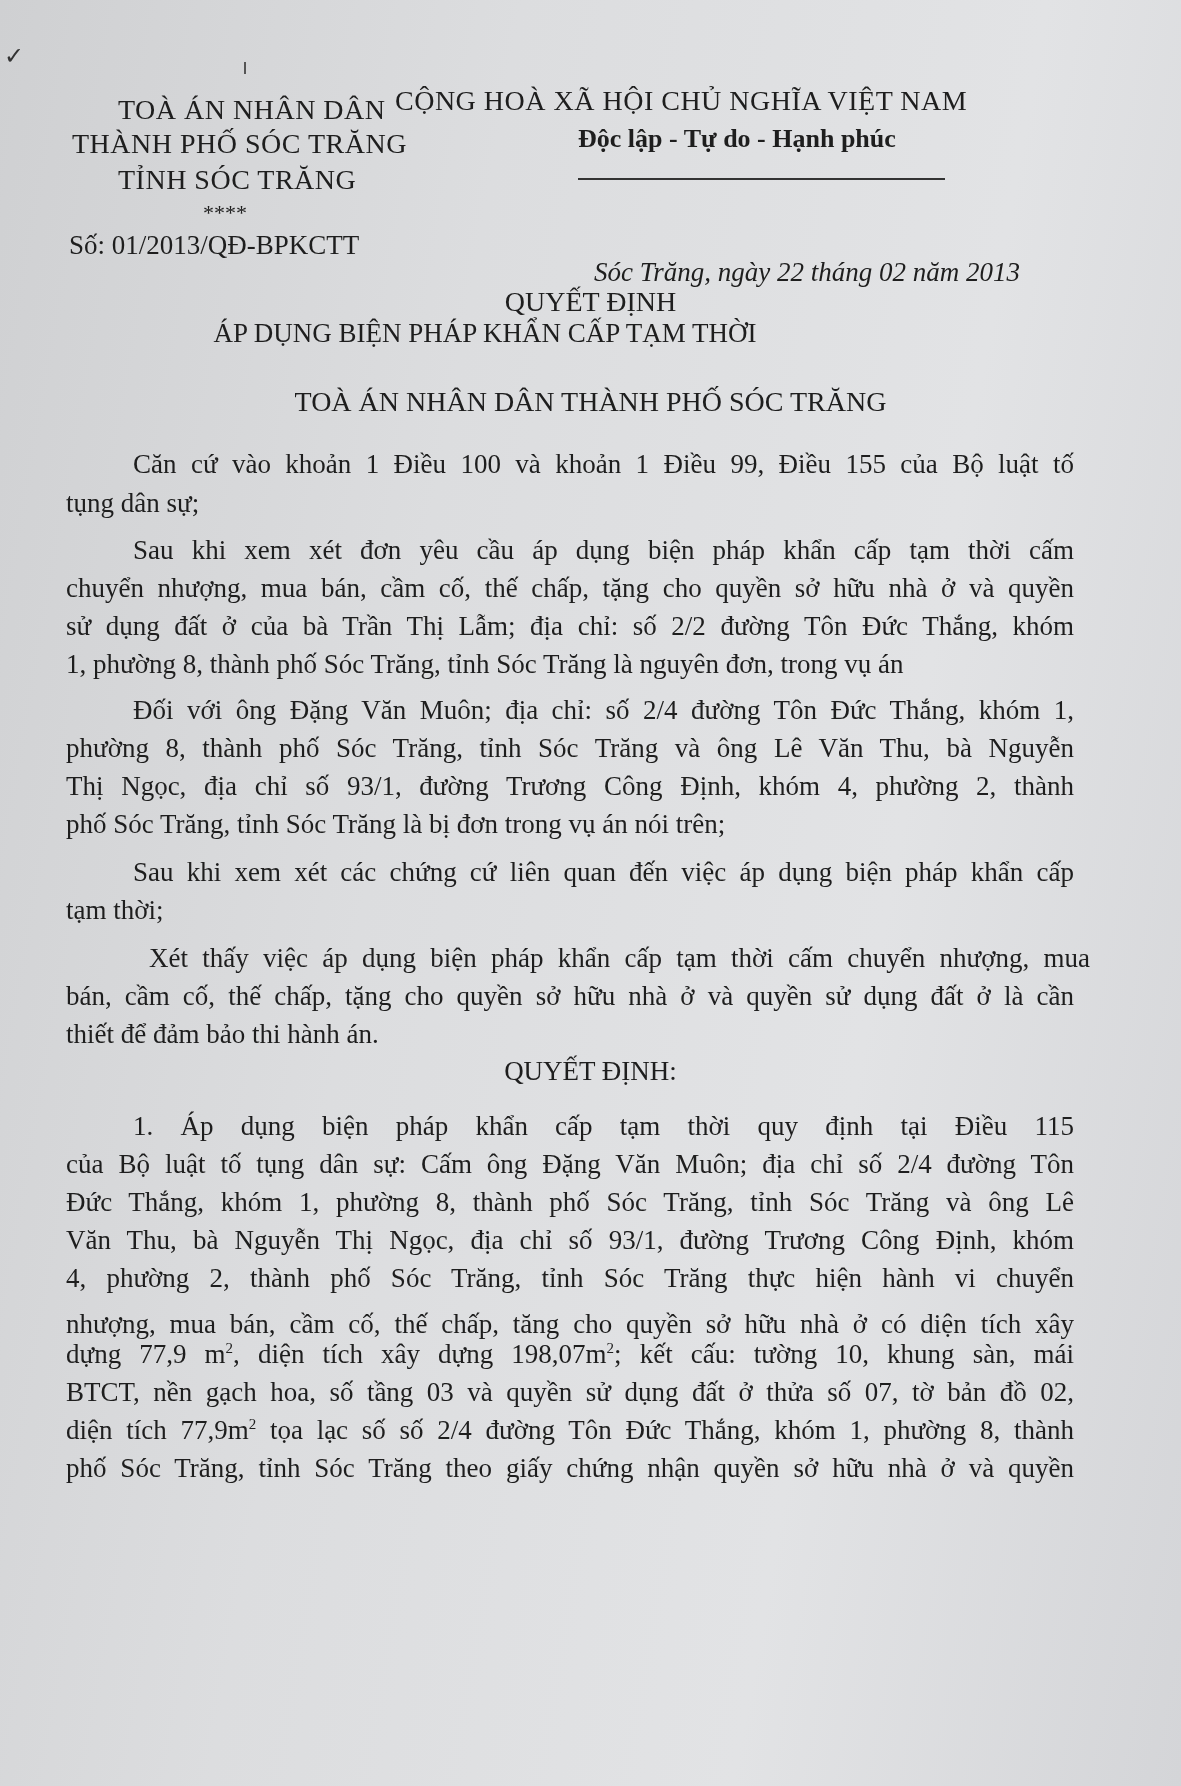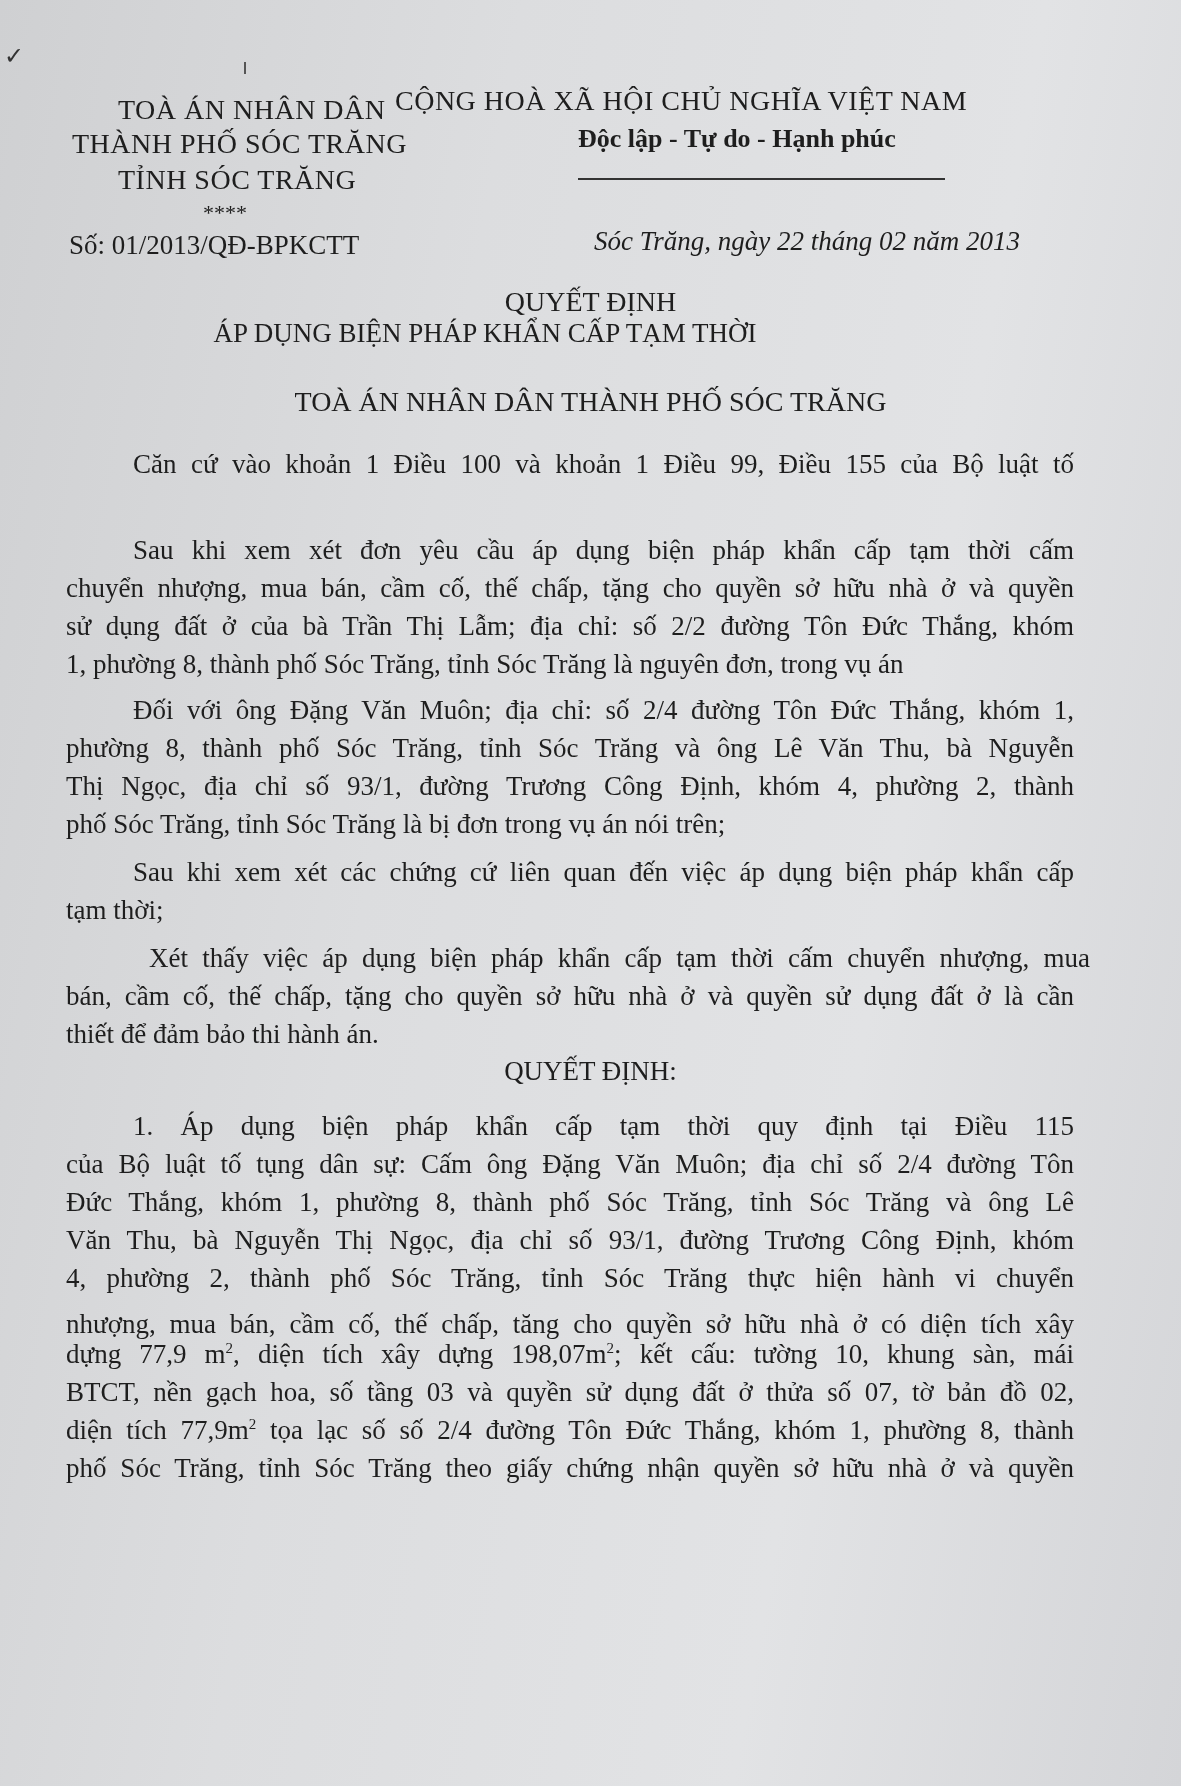--- a/index.html
+++ b/index.html
@@ -7,21 +7,21 @@
     width: 1181px; height: 1786px; overflow: hidden;
     background: linear-gradient(100deg, #cfd0d2 0%, #dcdddf 35%, #e2e3e5 70%, #d4d5d8 100%);
     font-family: "Liberation Serif", "DejaVu Serif", serif;
     color: #1e1e1e;
     position: relative;
   }
   .page { position: absolute; left: 0; top: 0; width: 1181px; height: 1786px; }
   .abs { position: absolute; white-space: nowrap; }
   .hdr { font-size: 28px; letter-spacing: 0.5px; }
   .center { text-align: center; }
-  .ital { font-style: italic; }
+  .ital { font-style: italic; margin-top: 31px; }
   .bold { font-weight: bold; }
   .line {
     position: absolute; left: 66px; width: 1008px;
     font-size: 27px; line-height: 32px; white-space: nowrap;
     text-align: justify; text-align-last: justify;
     font-stretch: condensed;
     transform-origin: left top;
   }
   .line.last { text-align-last: left; }
   .line.indent { left: 133px; width: 941px; }
@@ -47,20 +47,21 @@
   <div class="abs hdr" style="left:395px; top:85px;">CỘNG HOÀ XÃ HỘI CHỦ NGHĨA VIỆT NAM</div>
   <div class="abs bold" style="left:578px; top:124px; font-size:26px;">Độc lập - Tự do - Hạnh phúc</div>
   <div class="underline"></div>
   <div class="abs ital" style="left:594px; top:226px; font-size:27px;">Sóc Trăng, ngày 22 tháng 02 năm 2013</div>
 
   <div class="abs center bold" style="left:0; width:1181px; top:286px; font-size:28px; font-weight:normal;">QUYẾT ĐỊNH</div>
   <div class="abs center" style="left:0; width:970px; top:318px; font-size:27px;">ÁP DỤNG BIỆN PHÁP KHẨN CẤP TẠM THỜI</div>
   <div class="abs center" style="left:0; width:1181px; top:386px; font-size:28px;">TOÀ ÁN NHÂN DÂN THÀNH PHỐ SÓC TRĂNG</div>
 
   <div class="line indent" style="top: 448px; white-space: nowrap;">Căn cứ vào khoản 1 Điều 100 và khoản  1 Điều 99, Điều 155 của Bộ luật tố</div>
+  <div class="line last" style="top: 487px; white-space: nowrap;">tụng dân sự;</div>
   <div class="line indent" style="top: 534px; white-space: nowrap;">Sau khi xem xét đơn yêu cầu áp dụng biện pháp khẩn cấp tạm thời cấm</div>
   <div class="line" style="top: 572px; white-space: nowrap;">chuyển nhượng, mua bán, cầm cố, thế chấp, tặng cho quyền sở hữu nhà ở và quyền</div>
   <div class="line" style="top: 610px; white-space: nowrap;">sử dụng đất ở của bà Trần Thị Lẫm; địa chỉ: số 2/2 đường Tôn Đức Thắng, khóm</div>
   <div class="line last" style="top: 648px; white-space: nowrap;">1, phường 8, thành phố Sóc Trăng, tỉnh Sóc Trăng là nguyên đơn, trong vụ án</div>
   <div class="line indent" style="top: 694px; white-space: nowrap;">Đối với ông Đặng Văn Muôn; địa chỉ: số 2/4 đường Tôn Đức Thắng, khóm 1,</div>
   <div class="line" style="top: 732px; white-space: nowrap;">phường 8, thành phố Sóc Trăng, tỉnh Sóc Trăng và ông Lê Văn Thu, bà Nguyễn</div>
   <div class="line" style="top: 770px; white-space: nowrap;">Thị Ngọc, địa chỉ số 93/1, đường Trương Công Định, khóm 4, phường 2, thành</div>
   <div class="line last" style="top: 808px; white-space: nowrap;">phố Sóc Trăng, tỉnh Sóc Trăng là bị đơn trong vụ án nói trên;</div>
   <div class="line indent" style="top: 856px; white-space: nowrap;">Sau khi xem xét các chứng cứ liên quan đến việc áp dụng biện pháp khẩn cấp</div>
   <div class="line last" style="top: 894px; white-space: nowrap;">tạm thời;</div>

